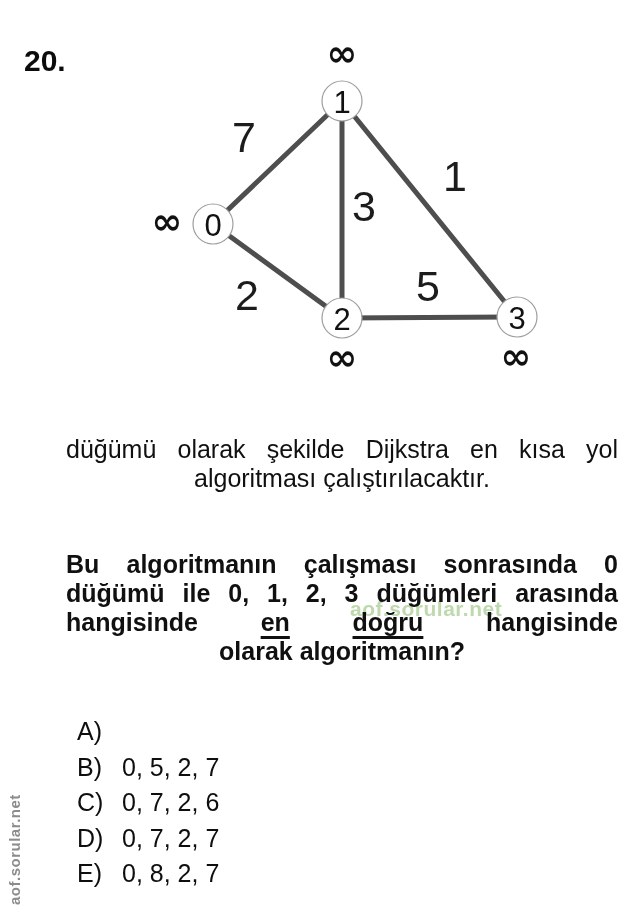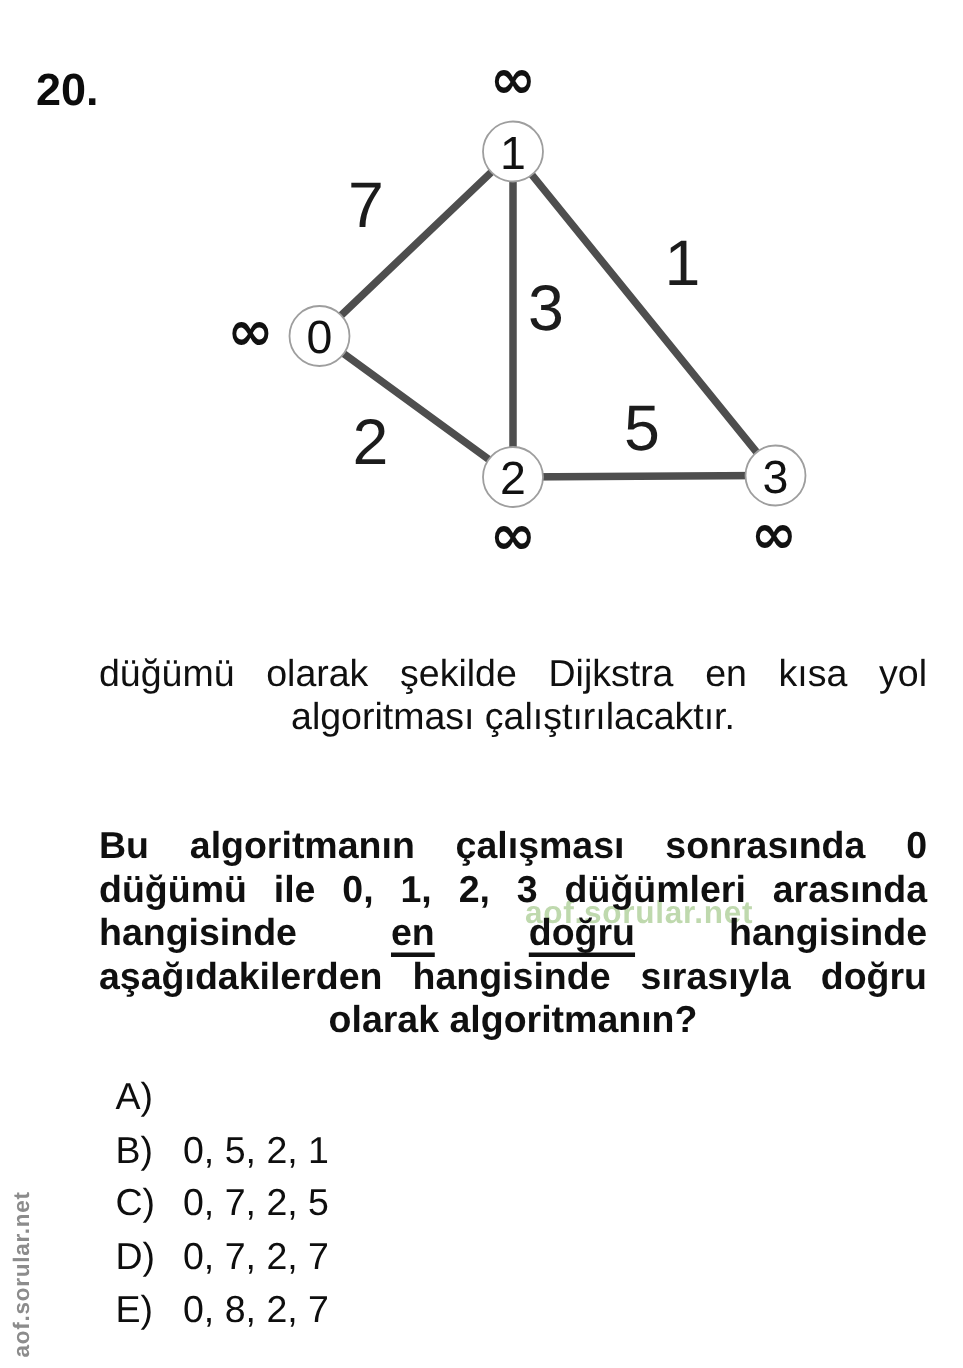--- a/index.html
+++ b/index.html
@@ -86,35 +86,34 @@
 
   <div class="textblock intro">
     <div class="tline jline">düğümü olarak şekilde Dijkstra en kısa yol</div>
     <div class="tline lline">algoritması çalıştırılacaktır.</div>
   </div>
 
   <div class="textblock qbody">
     <div class="tline jline">Bu algoritmanın çalışması sonrasında 0</div>
     <div class="tline jline">düğümü ile 0, 1, 2, 3 düğümleri arasında</div>
     <div class="tline jline"><span>hangisinde</span> <u class="ul">en</u> <u class="ul">doğru</u> <span>hangisinde</span></div>
-    <div class="tline jline">aşağıdakilerden hangisinde sırasıyla doğru</div>
     <div class="tline lline">olarak algoritmanın?</div>
   </div>
 
   <div class="options">
     <div class="opt">
       <span class="opt-letter">A)</span>
     </div>
     <div class="opt">
       <span class="opt-letter">B)</span>
-      <span class="opt-value">0, 5, 2, 1</span>
+      <span class="opt-value">0, 5, 2, 7</span>
     </div>
     <div class="opt">
       <span class="opt-letter">C)</span>
-      <span class="opt-value">0, 7, 2, 5</span>
+      <span class="opt-value">0, 7, 2, 6</span>
     </div>
     <div class="opt">
       <span class="opt-letter">D)</span>
       <span class="opt-value">0, 7, 2, 7</span>
     </div>
     <div class="opt">
       <span class="opt-letter">E)</span>
       <span class="opt-value">0, 8, 2, 7</span>
     </div>
   </div>

